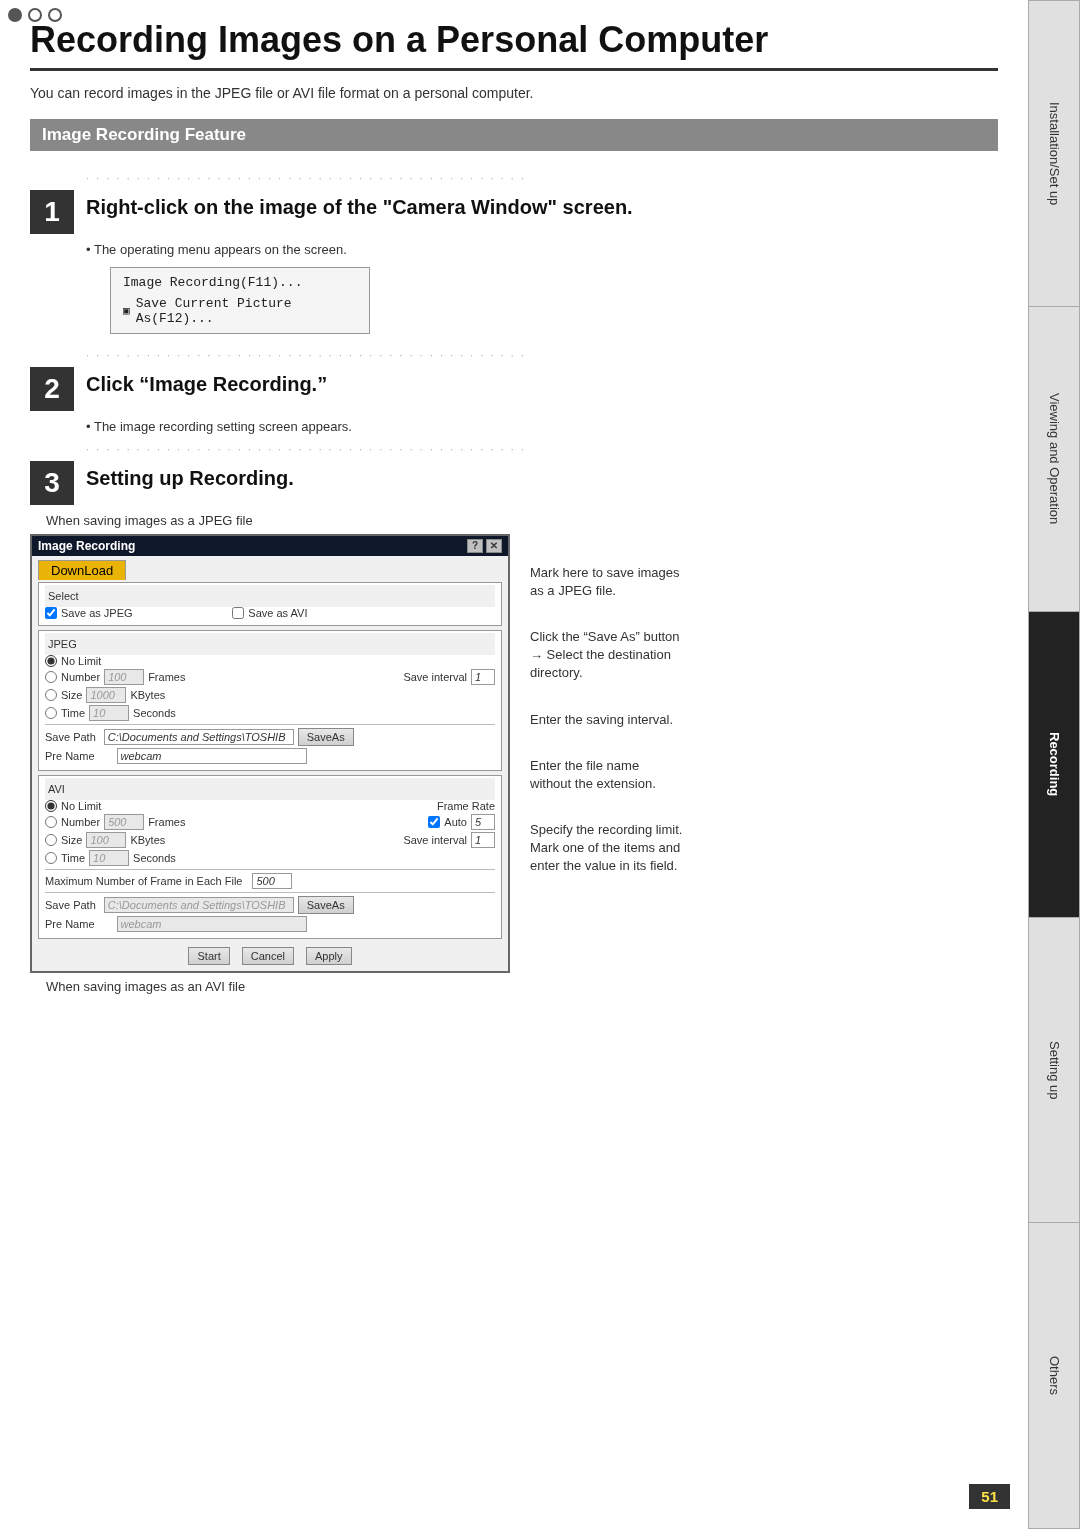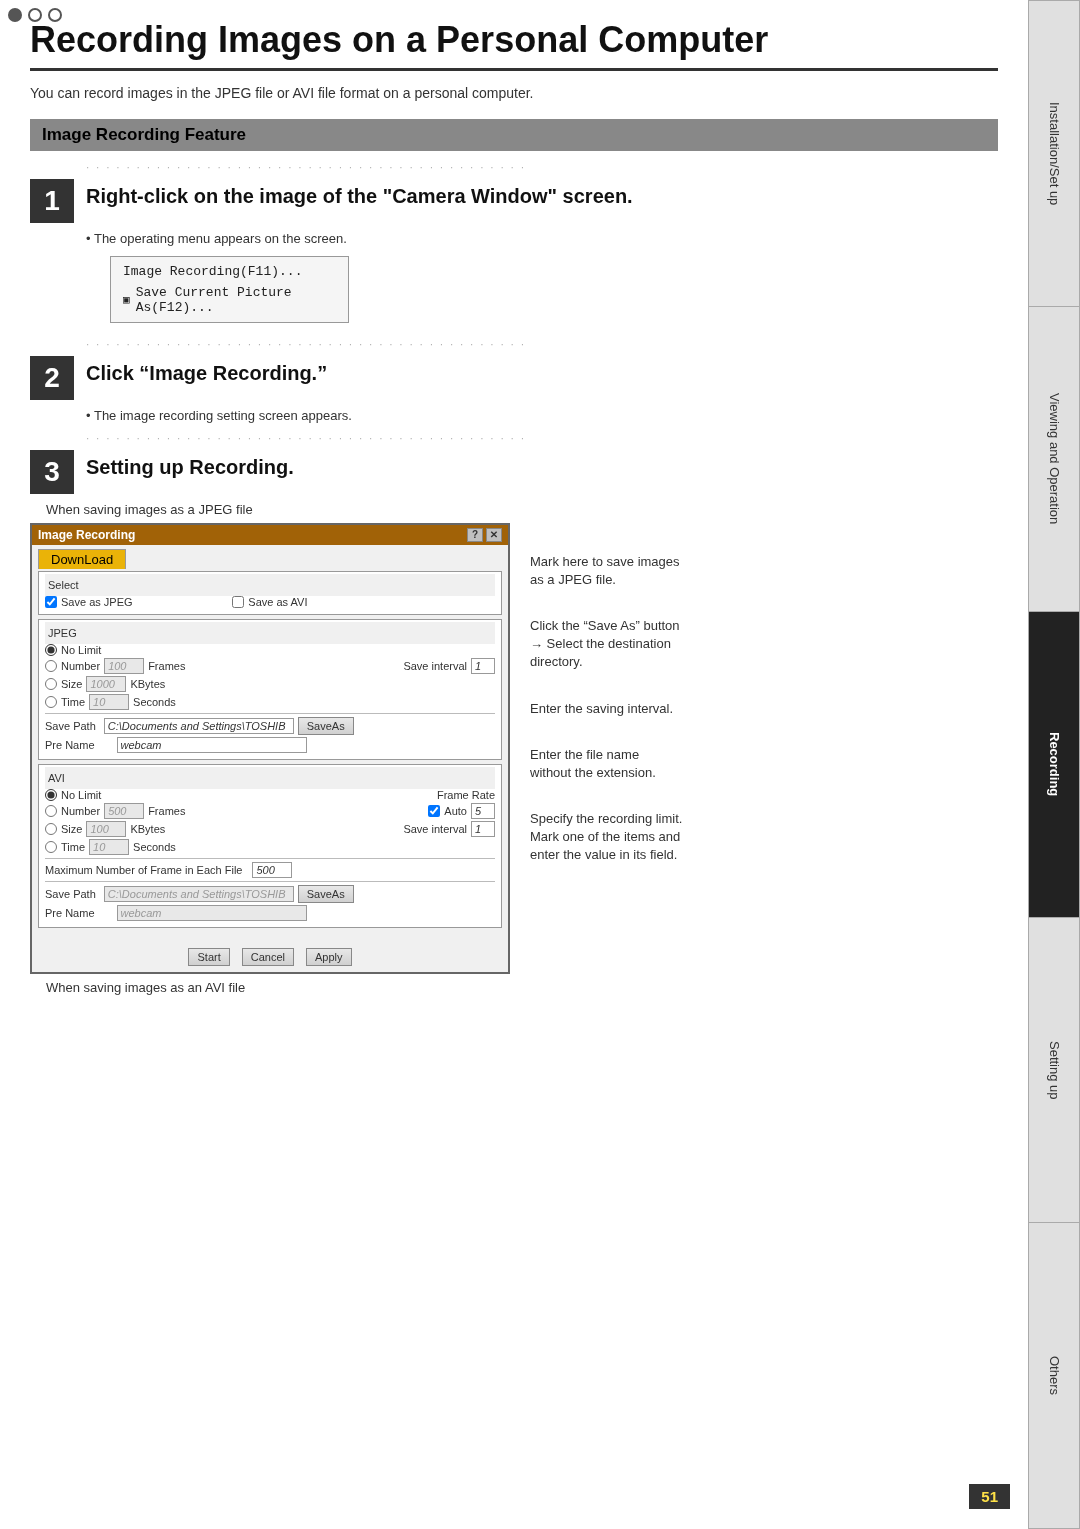--- a/index.html
+++ b/index.html
@@ -66,25 +66,25 @@
 
     .subtitle-text {
       font-size: 14px;
       color: #333;
       margin-bottom: 18px;
     }
 
     
     .section-header {
       background: #888;
-      color: #000000;
+      color: #ffffff;
       font-size: 17px;
       font-weight: bold;
       padding: 6px 12px;
-      margin-bottom: 11px;
+      margin-bottom: 22px;
     }
 
     
     .step-block {
       display: flex;
       align-items: flex-start;
       margin-bottom: 8px;
       position: relative;
     }
     .step-number {
@@ -121,21 +121,21 @@
       margin-bottom: 10px;
     }
     .bullet-text::before {
       content: "• ";
     }
 
     
     .context-menu {
       border: 1px solid #999;
       background: #f5f5f5;
-      width: 239px;
+      width: 260px;
       margin-left: 80px;
       margin-bottom: 16px;
       padding: 4px 0;
       font-size: 13px;
       font-family: 'Courier New', monospace;
     }
     .context-menu-item {
       padding: 3px 12px;
       display: flex;
       align-items: center;
@@ -162,21 +162,21 @@
     }
     .dialog-window {
       border: 2px solid #666;
       background: #f0f0f0;
       width: 480px;
       flex-shrink: 0;
       font-size: 12px;
       font-family: Arial, sans-serif;
     }
     .dialog-titlebar {
-      background: #a16207;
+      background: #0f172a;
       color: #fff;
       display: flex;
       justify-content: space-between;
       align-items: center;
       padding: 3px 6px;
       font-size: 12px;
       font-weight: bold;
     }
     .dialog-titlebar-buttons {
       display: flex;
@@ -256,21 +256,21 @@
       background: linear-gradient(to bottom, #e8e8e8, #d0d0d0);
       font-size: 11px;
       padding: 2px 8px;
       cursor: pointer;
       color: #333;
     }
     .dialog-buttons-row {
       display: flex;
       justify-content: center;
       gap: 12px;
-      margin-top: 20px;
+      margin-top: 8px;
     }
     .section-divider {
       border: none;
       border-top: 1px solid #bbb;
       margin: 3px 0;
     }
 
     
     .annotations {
       flex: 1;

